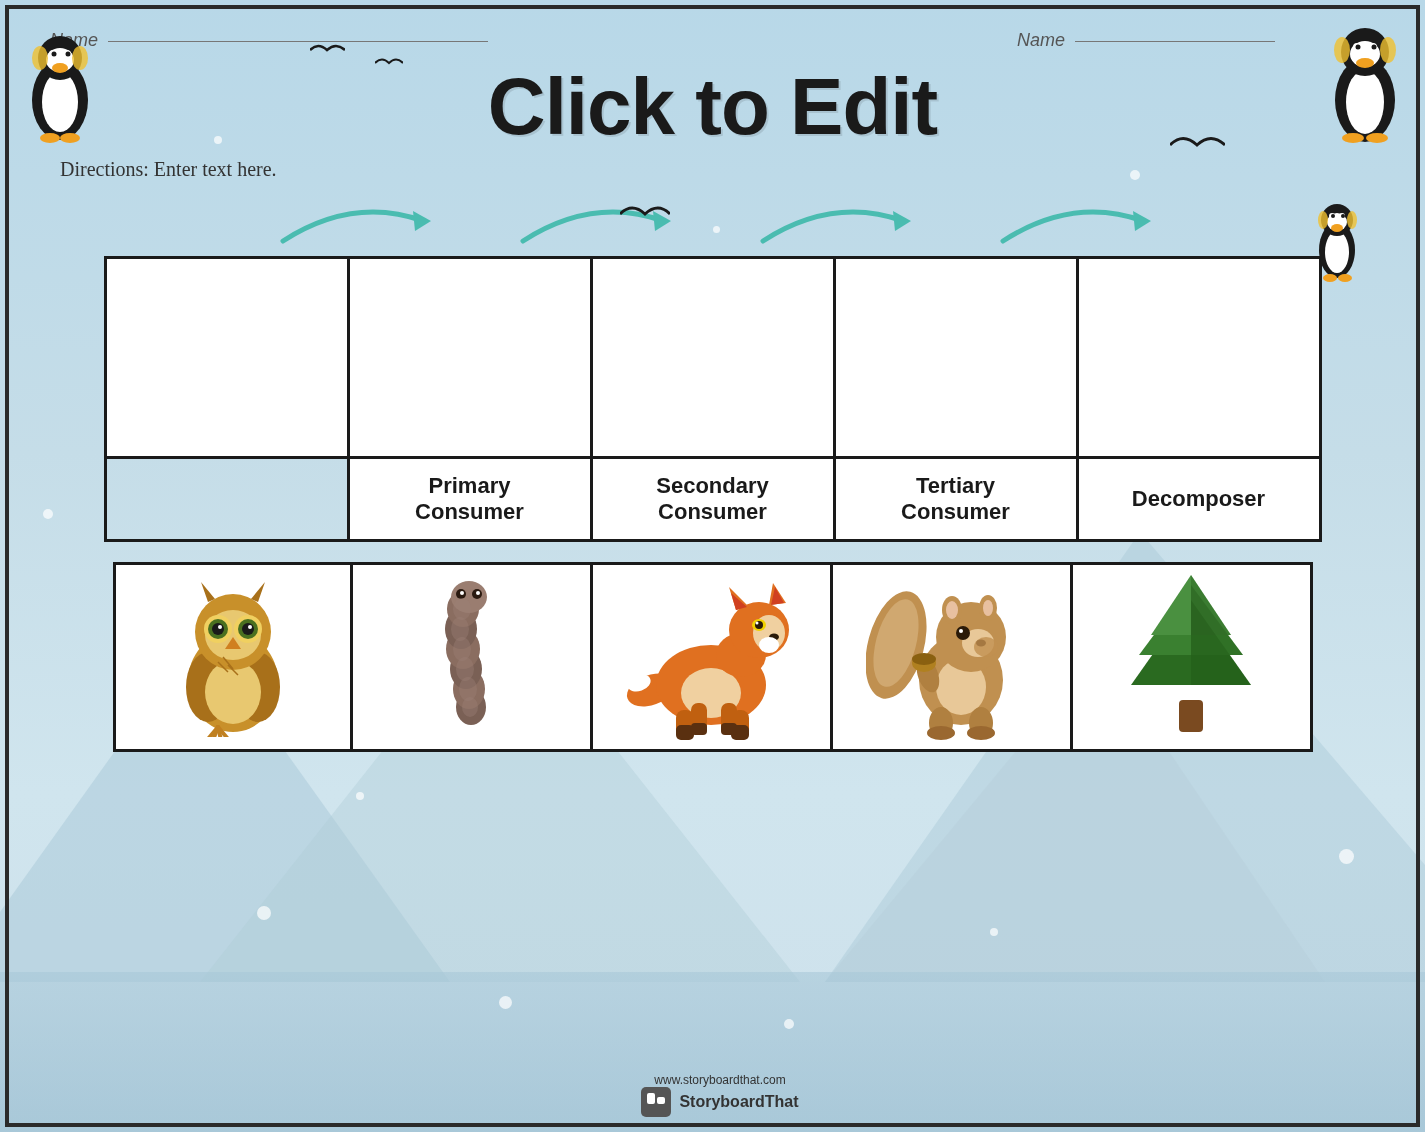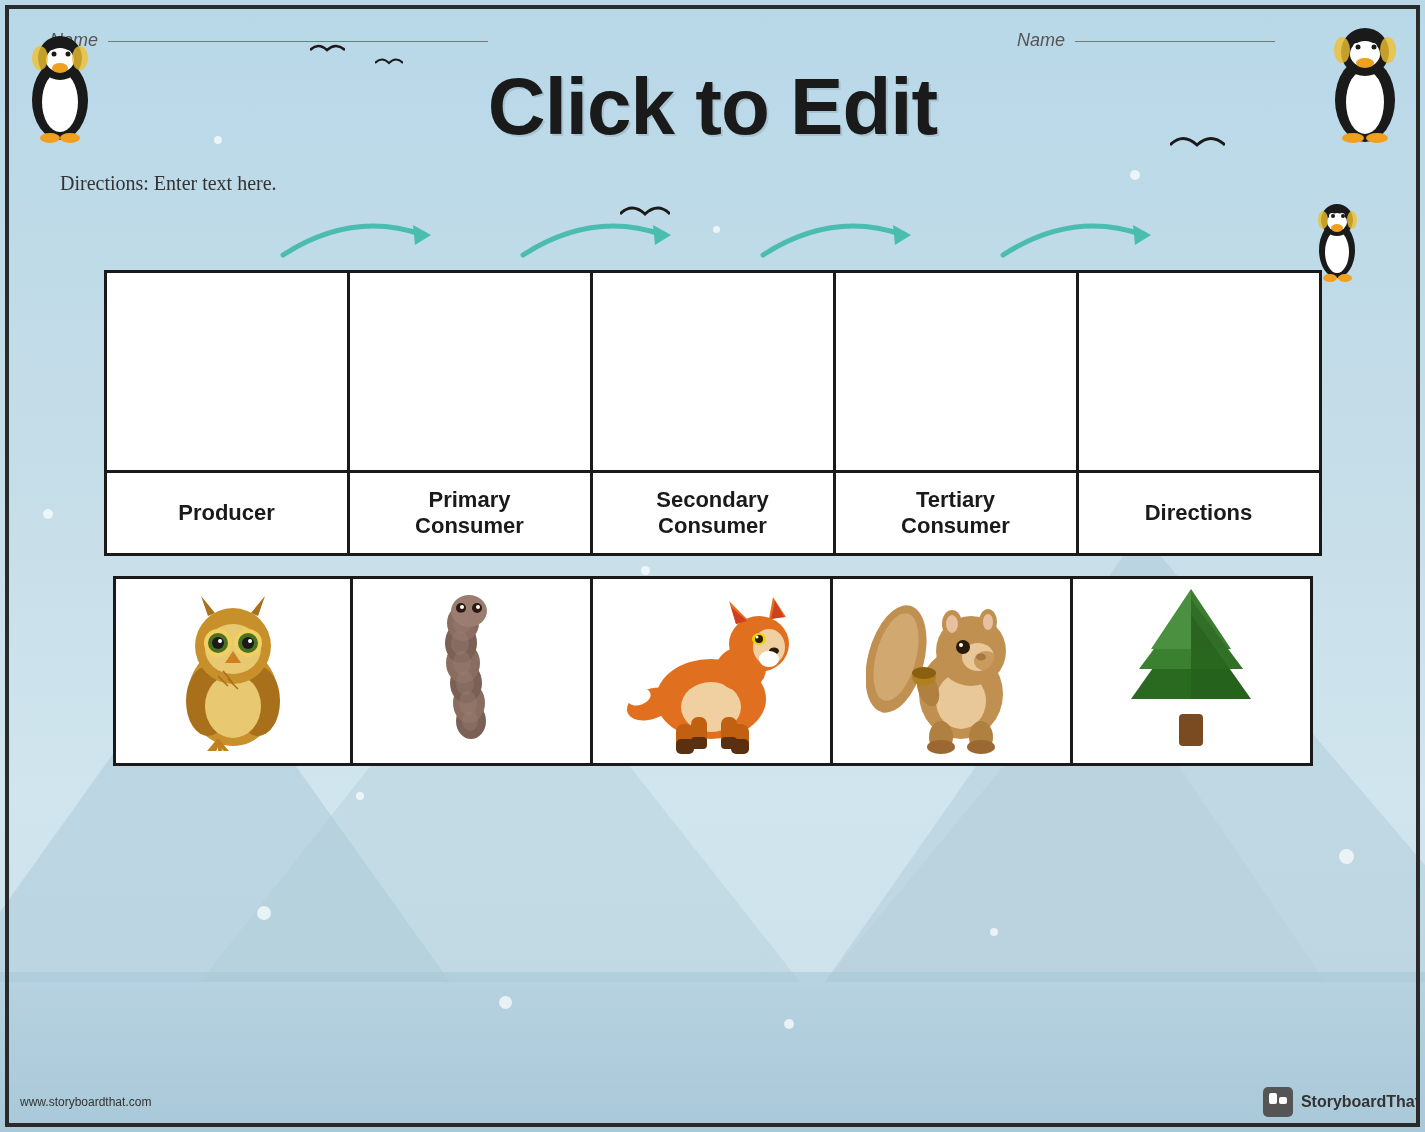--- a/index.html
+++ b/index.html
@@ -109,21 +109,21 @@
     }
 
     
     .title {
       text-align: center;
       font-size: 80px;
       font-family: 'Arial Black', Arial, sans-serif;
       font-weight: 900;
       color: #1a1a1a;
       letter-spacing: -1px;
-      margin: 0px 0 19px 0;
+      margin: 0px 0 5px 0;
       text-shadow: 2px 2px 0px rgba(0,0,0,0.1);
     }
 
     
     .directions {
       font-size: 20px;
       font-family: Liberation Serif, serif;
       color: #333;
       margin: 5px 0 0 30px;
     }
@@ -199,20 +199,21 @@
     
     .footer {
       position: absolute;
       bottom: 15px;
       left: 20px;
       right: 5px;
       display: flex;
       justify-content: space-between;
       align-items: center;
       z-index: 20;
+      flex-direction: column;
     }
 
     .footer-url {
       font-size: 12px;
       color: #333;
       font-family: Arial, sans-serif;
     }
 
     .footer-brand {
       display: flex;
@@ -425,23 +426,20 @@
         <path d="M10,50 Q80,5 150,30" fill="none" stroke="#4abcb0" stroke-width="5" stroke-linecap="round"></path>
         <polygon points="140,20 158,30 142,40" fill="#4abcb0"></polygon>
       </svg>
     </div>
   </div>
 
   <div class="cards-section">
 
     <div class="card-column">
       <div class="image-card"></div>
-      <div class="label-card">
-        <span>Producer</span>
-      </div>
     </div>
 
     <div class="card-column">
       <div class="image-card"></div>
       <div class="label-card">
         <span>Primary<br>Consumer</span>
       </div>
     </div>
 
     <div class="card-column">
@@ -454,21 +452,21 @@
     <div class="card-column">
       <div class="image-card"></div>
       <div class="label-card">
         <span>Tertiary<br>Consumer</span>
       </div>
     </div>
 
     <div class="card-column">
       <div class="image-card"></div>
       <div class="label-card">
-        <span>Directions</span>
+        <span>Decomposer</span>
       </div>
     </div>
 
   </div>
 
   <div class="animals-section">
 
     <div class="animal-cell">
       <svg width="160" height="160" viewBox="0 0 160 160">
 

